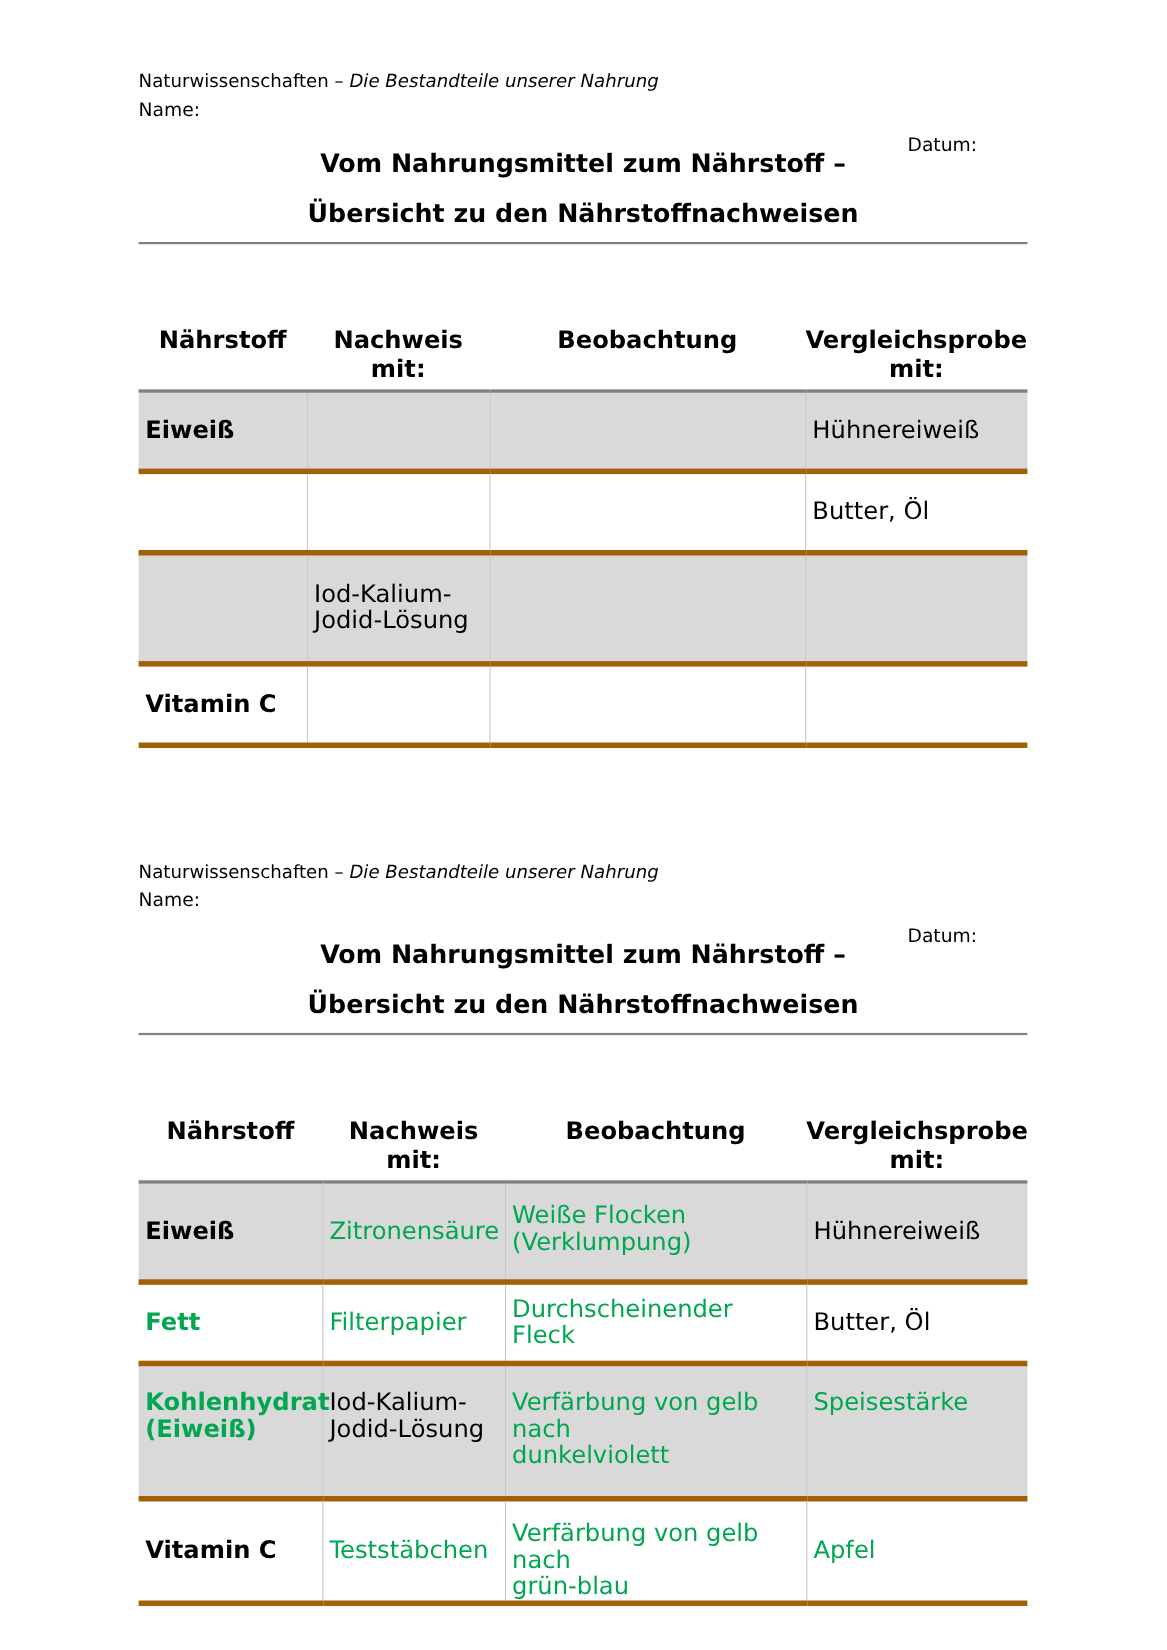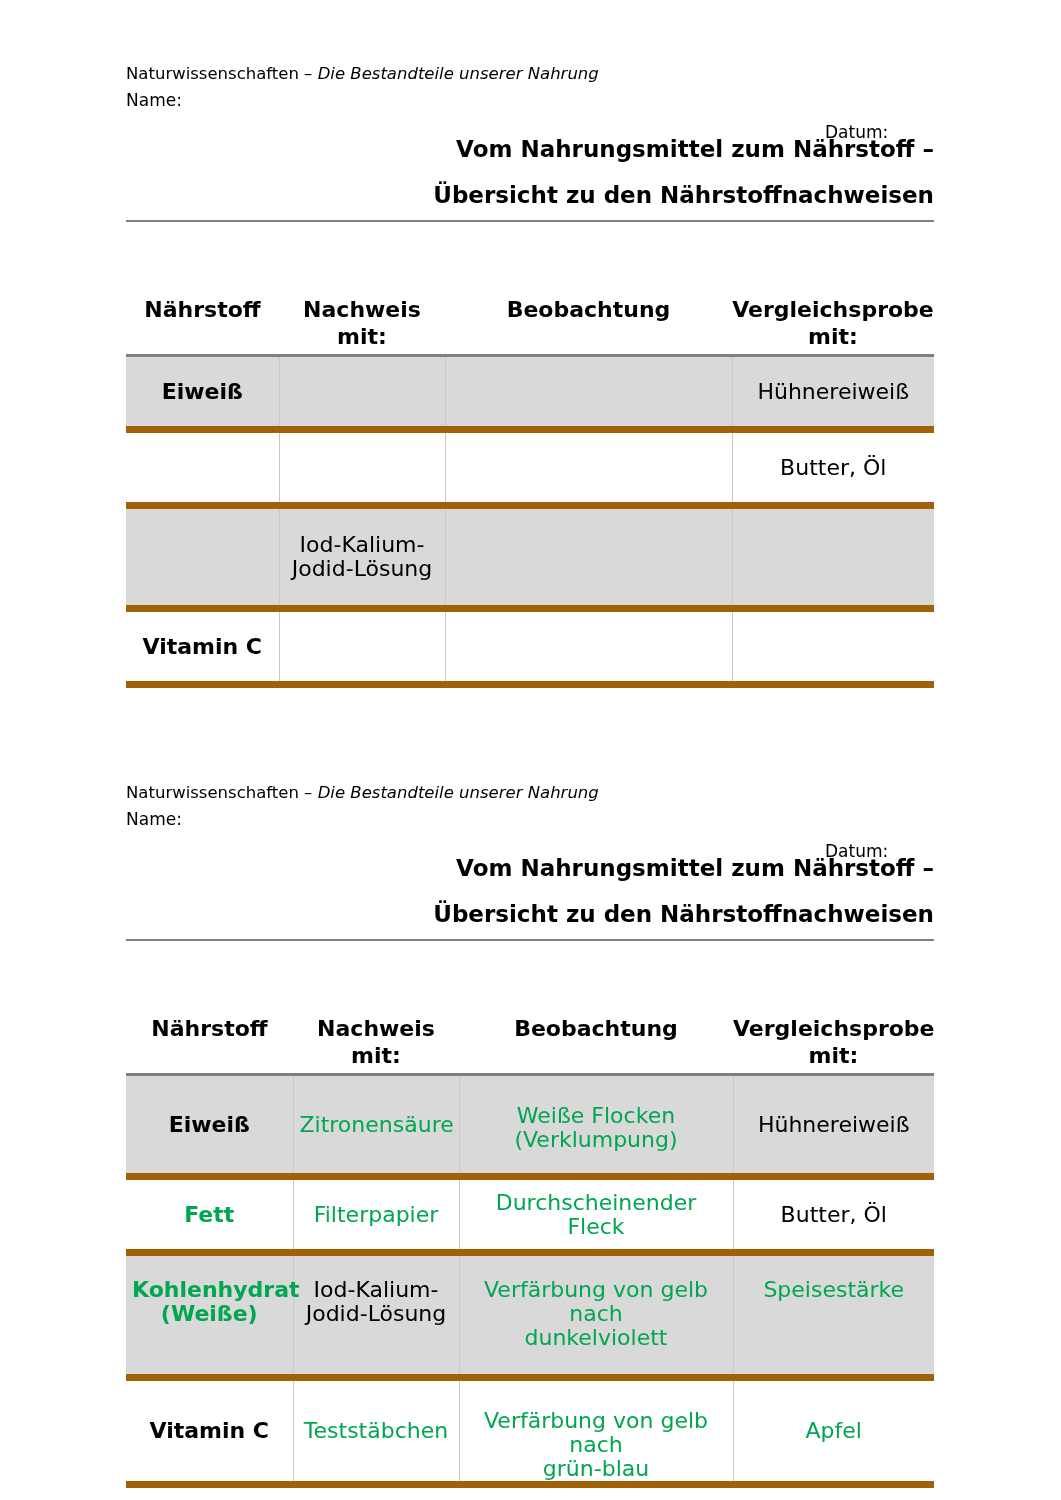--- a/index.html
+++ b/index.html
@@ -8,48 +8,48 @@
     font-family: "DejaVu Sans", sans-serif; color: #000;
   }
   .sheet { position: absolute; left: 126px; width: 808px; }
   .sheet-1 { top: 62px; }
   .sheet-2 { top: 781px; }
   .subject-line { font-size: 16.5px; line-height: 24px; height: 26px; }
   .subject-line .topic { font-style: italic; margin-top: 26px; }
   .name-row { font-size: 17px; line-height: 24px; height: 26px; position: relative; }
   .name-row .datum { position: absolute; left: 699px; top: 0; margin-top: 32px; }
   .title-block {
-    text-align: right; font-weight: bold; font-size: 23px;
+    text-align: center; font-weight: bold; font-size: 23px;
     border-bottom: 2px solid #808080; padding-top: 12px; padding-bottom: 2px;
   }
   .title-block .line { display: block; line-height: 46px; }
   table.overview {
     border-collapse: collapse; width: 808px; table-layout: fixed;
     font-size: 22px;
   }
   .sheet-1 table.overview { margin-top: 74px; }
   .sheet-2 table.overview { margin-top: 74px; }
   table.overview th {
     font-weight: bold; text-align: center; vertical-align: top;
     line-height: 27px; padding: 0 0 4px 0;
     border-bottom: 3px solid #808080;
   }
   table.overview td {
-    text-align: center; vertical-align: middle; line-height: 24px;
-    border-left: 1px solid #c8c8c8; border-bottom: 7px solid #a16207;
+    vertical-align: middle; line-height: 24px;
+    border-left: 1px solid #c8c8c8; border-bottom: 5px solid #a16207;
     padding: 0 6px;
   }
   table.overview td:first-child { border-left: none; font-weight: bold; }
   tr.shaded td { background: #d9d9d9; }
   tr.h70 td { height: 69px; }
   tr.h96 td { height: 96px; }
   .green { color: #00a650; }
   .black { color: #000000; }
   .vtop { vertical-align: top !important; padding-top: 22px !important; }
-  .sheet-2 tr.h70 td.two-line { vertical-align: top; padding-top: 28px; line-height: 24px; }
+  .sheet-2 tr.h70 td.two-line { vertical-align: top; padding-top: 18px; line-height: 24px; }
 </style>
 </head>
 <body>
 
 <div class="sheet sheet-1">
   <div class="subject-line">
     <span>Naturwissenschaften –</span>
     <span class="topic">Die Bestandteile unserer Nahrung</span>
   </div>
   <div class="name-row">
@@ -141,21 +141,21 @@
         <td class="green two-line"><span>Weiße Flocken</span><br><span>(Verklumpung)</span></td>
         <td class="black">Hühnereiweiß</td>
       </tr>
       <tr class="h70">
         <td class="green">Fett</td>
         <td class="green">Filterpapier</td>
         <td class="green">Durchscheinender Fleck</td>
         <td class="black">Butter, Öl</td>
       </tr>
       <tr class="shaded h96">
-        <td class="green vtop"><span>Kohlenhydrat</span><br><span>(Weiße)</span></td>
+        <td class="green vtop"><span>Kohlenhydrat</span><br><span>(Eiweiß)</span></td>
         <td class="black vtop"><span>Iod-Kalium-</span><br><span>Jodid-Lösung</span></td>
         <td class="green vtop"><span>Verfärbung von gelb nach</span><br><span>dunkelviolett</span></td>
         <td class="green vtop">Speisestärke</td>
       </tr>
       <tr class="h70">
         <td class="black">Vitamin C</td>
         <td class="green">Teststäbchen</td>
         <td class="green two-line"><span>Verfärbung von gelb nach</span><br><span>grün-blau</span></td>
         <td class="green">Apfel</td>
       </tr>

